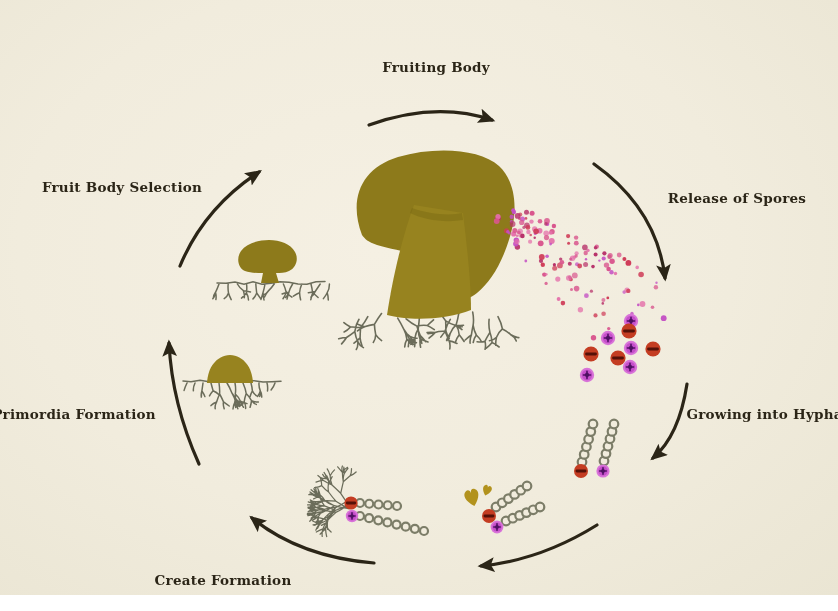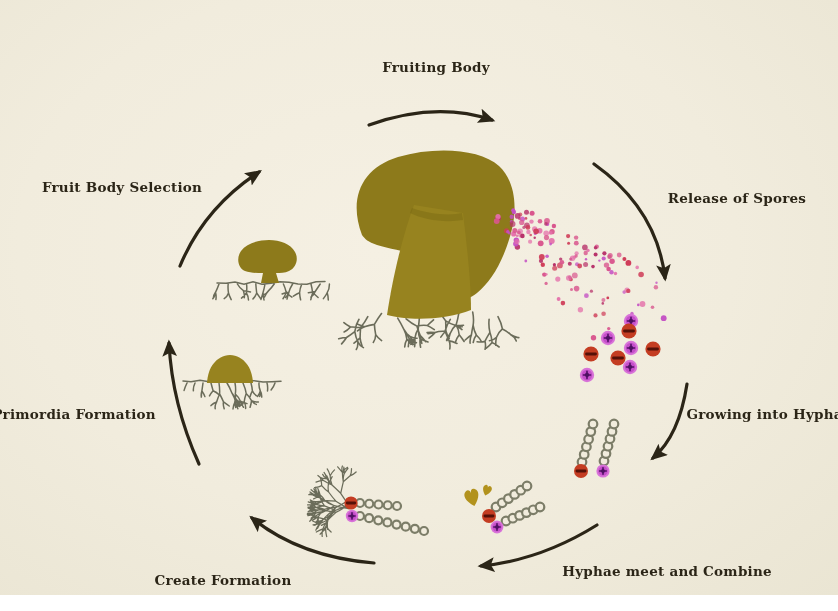--- a/index.html
+++ b/index.html
@@ -310,17 +310,16 @@
       <path fill="var(--mushroom,#8d7a1b)" d="M 245 271 C 238 268 236 258 241 251 C 247 243 259 240 269 240
                C 280 240 291 244 295 252 C 299 259 296 268 289 271
                C 285 273 280 273 276 273 L 279 283 L 261 283 L 263 273
                C 257 273 250 273 245 271 Z"></path>
     </g>
   </svg>
 
   <div class="stage-label" style="left:436px;top:67px;">Fruiting Body</div>
   <div class="stage-label" style="left:737px;top:198px;">Release of Spores</div>
   <div class="stage-label" style="left:769px;top:414px;">Growing into Hyphae</div>
-  <div class="stage-label" style="left:667px;top:571px;">Hyphae meet and Combine</div>
   <div class="stage-label" style="left:223px;top:580px;">Create Formation</div>
   <div class="stage-label" style="left:74px;top:414px;">Primordia Formation</div>
   <div class="stage-label" style="left:122px;top:187px;text-align:center;">Fruit Body Selection</div>
 </div>
 
 </body></html>

